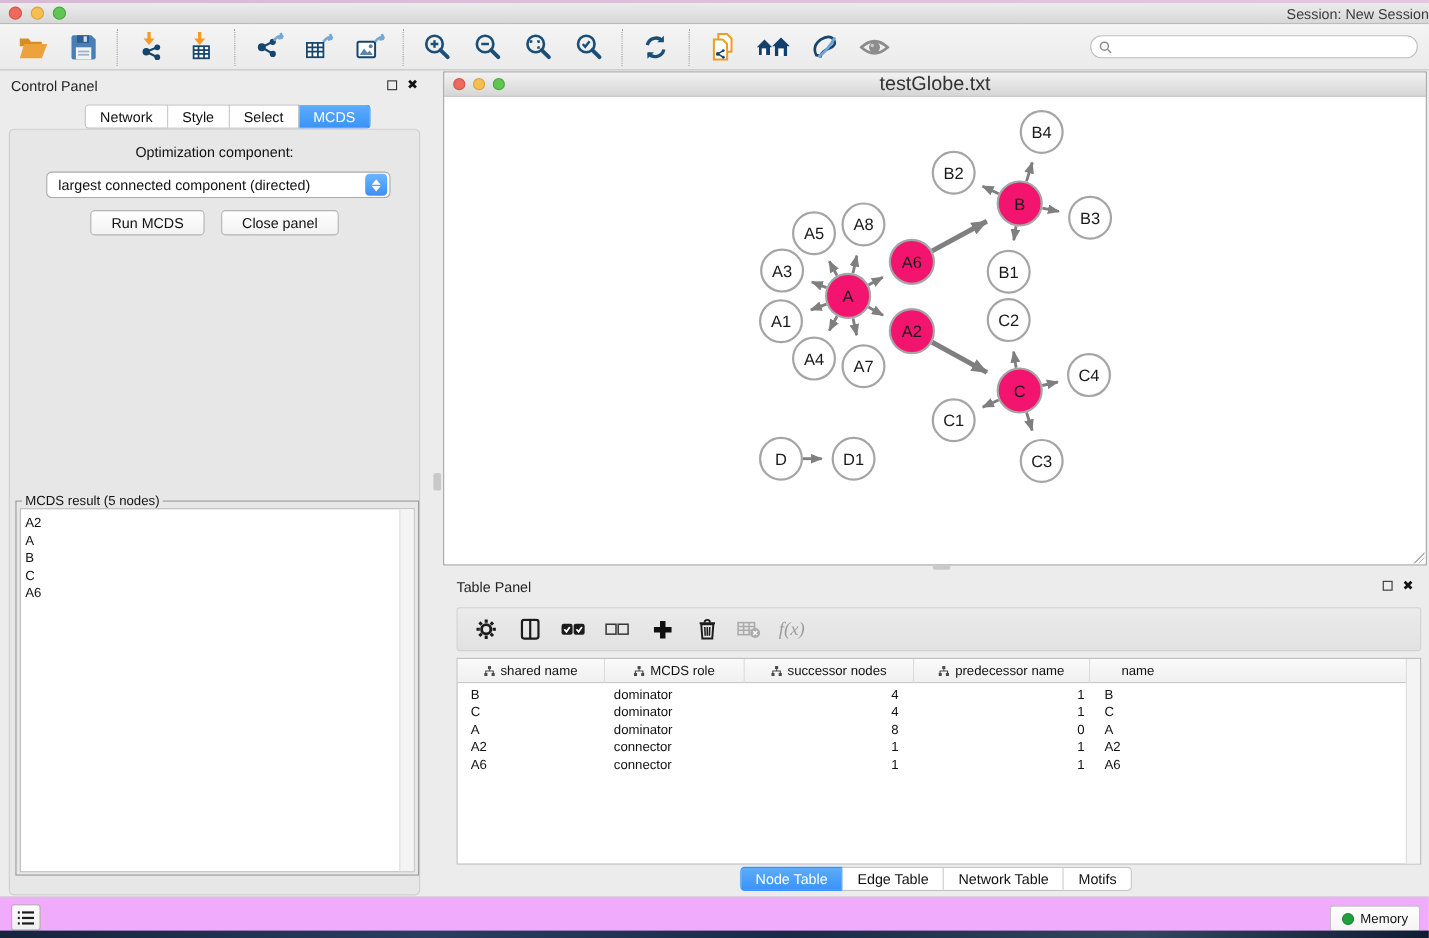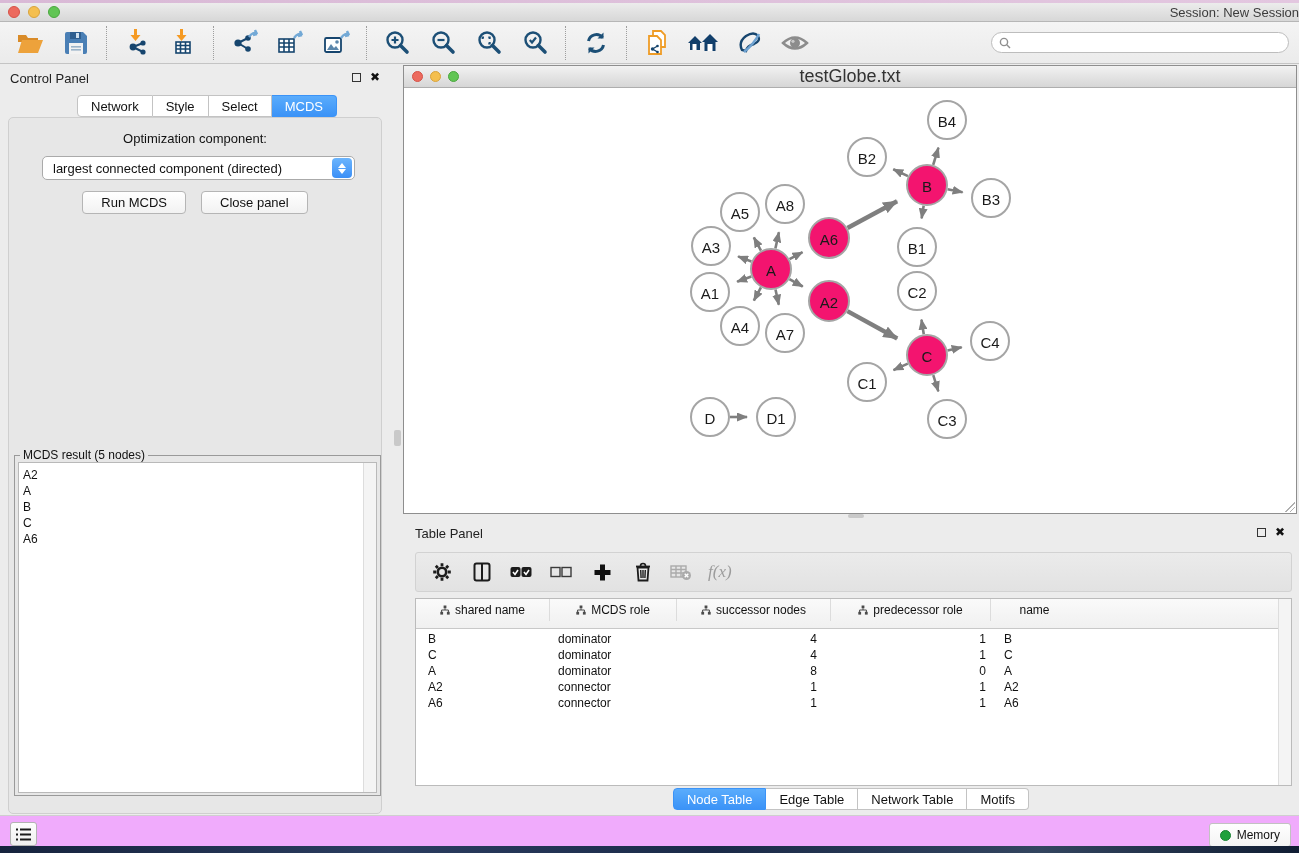--- a/index.html
+++ b/index.html
@@ -90,21 +90,21 @@
   .tp-header { position:absolute; left:12px; top:6px; font-size:13px; color:#222; }
   .tp-header-btns { right:14px; top:7px; }
   .tp-toolbar { position:absolute; left:12px; top:32px; width:877px; height:40px;
     background:linear-gradient(#ebebeb,#e2e2e2); border:1px solid #d2d2d2; border-radius:3px;
     display:flex; align-items:center; gap:16px; padding-left:12px; }
   .tp-tool { width:24px; height:24px; display:flex; align-items:center; justify-content:flex-end; }
   .fx-label { font-family:"Liberation Serif","DejaVu Serif",serif; font-style:italic; font-size:17px; color:#9c9c9c; }
 
   .data-table { position:absolute; left:12px; top:78px; width:877px; height:188px; background:#fff;
     border:1px solid #bbb; overflow:hidden; }
-  .dt-header { display:grid; grid-template-columns:134px 127px 154px 160px 87px 1fr; height:30px;
+  .dt-header { display:grid; grid-template-columns:134px 127px 154px 160px 87px 1fr; height:22px;
     background:linear-gradient(#fafafa,#f0f0f0); border-bottom:1px solid #c8c8c8; }
   .dt-hcell { display:flex; align-items:center; justify-content:center; gap:5px; font-size:12px; color:#111;
     border-right:1px solid #dcdcdc; height:22px; }
   .dt-hcell.last { border-right:none; }
   .dt-row { display:grid; grid-template-columns:134px 127px 154px 160px 87px 1fr; height:16px; }
   .dt-cell { font-size:12px; color:#111; line-height:16px; white-space:nowrap; overflow:hidden; }
   .c0 { padding-left:12px; } .c1 { padding-left:8px; }
   .c2 { text-align:right; padding-right:14px; } .c3 { text-align:right; padding-right:5px; }
   .c4 { padding-left:13px; }
   .dt-body { padding-top:2px; }
@@ -555,21 +555,21 @@
             </svg>
             <span>successor nodes</span>
           </div>
           <div class="dt-hcell">
             <svg width="10" height="10" viewBox="0 0 10 10">
               <rect x="3.6" y="0.5" width="2.8" height="2.8" fill="#4a4a4a"></rect>
               <path d="M5 3.3 V5 M1.6 7 V5 h6.8 v2" stroke="#4a4a4a" stroke-width="1" fill="none"></path>
               <rect x="0.3" y="6.8" width="2.8" height="2.8" fill="#4a4a4a"></rect>
               <rect x="6.9" y="6.8" width="2.8" height="2.8" fill="#4a4a4a"></rect>
             </svg>
-            <span>predecessor role</span>
+            <span>predecessor name</span>
           </div>
           <div class="dt-hcell last">
             <span>name</span>
           </div>
           <div class="dt-hcell last"></div>
         </div>
       <div class="dt-body" id="dt-body">
           <div class="dt-row">
             <div class="dt-cell c0">B</div>
             <div class="dt-cell c1">dominator</div>

